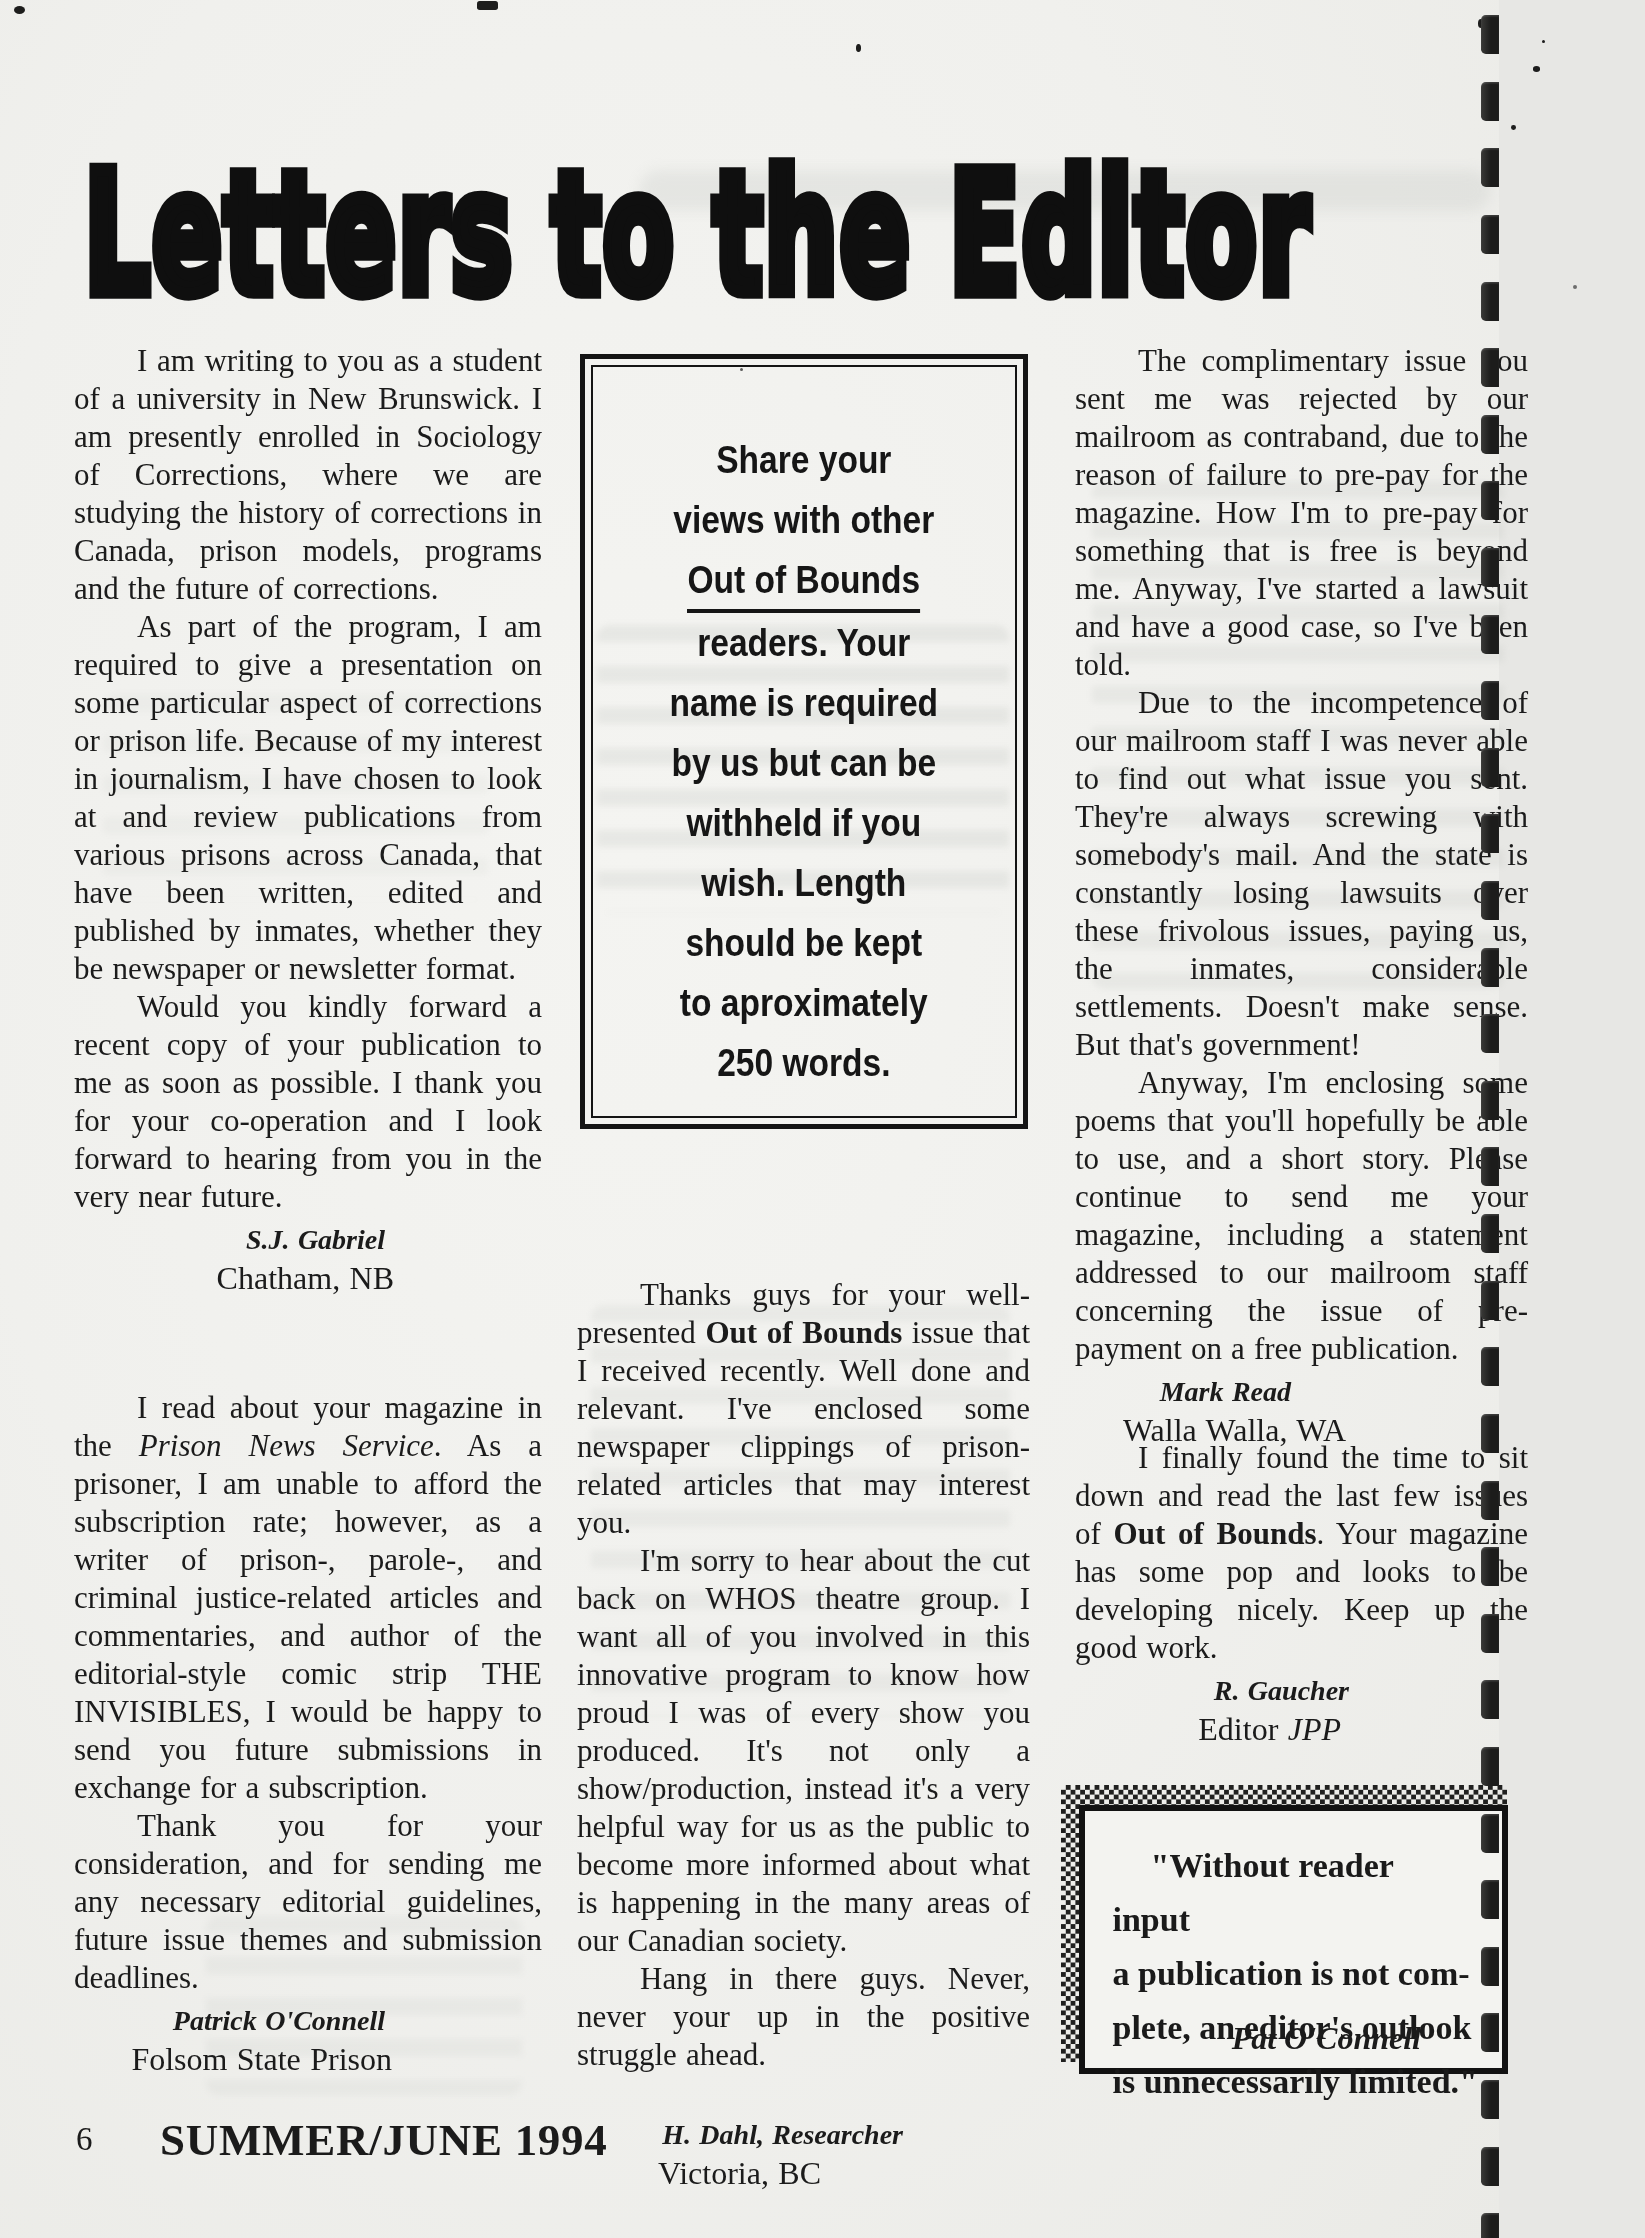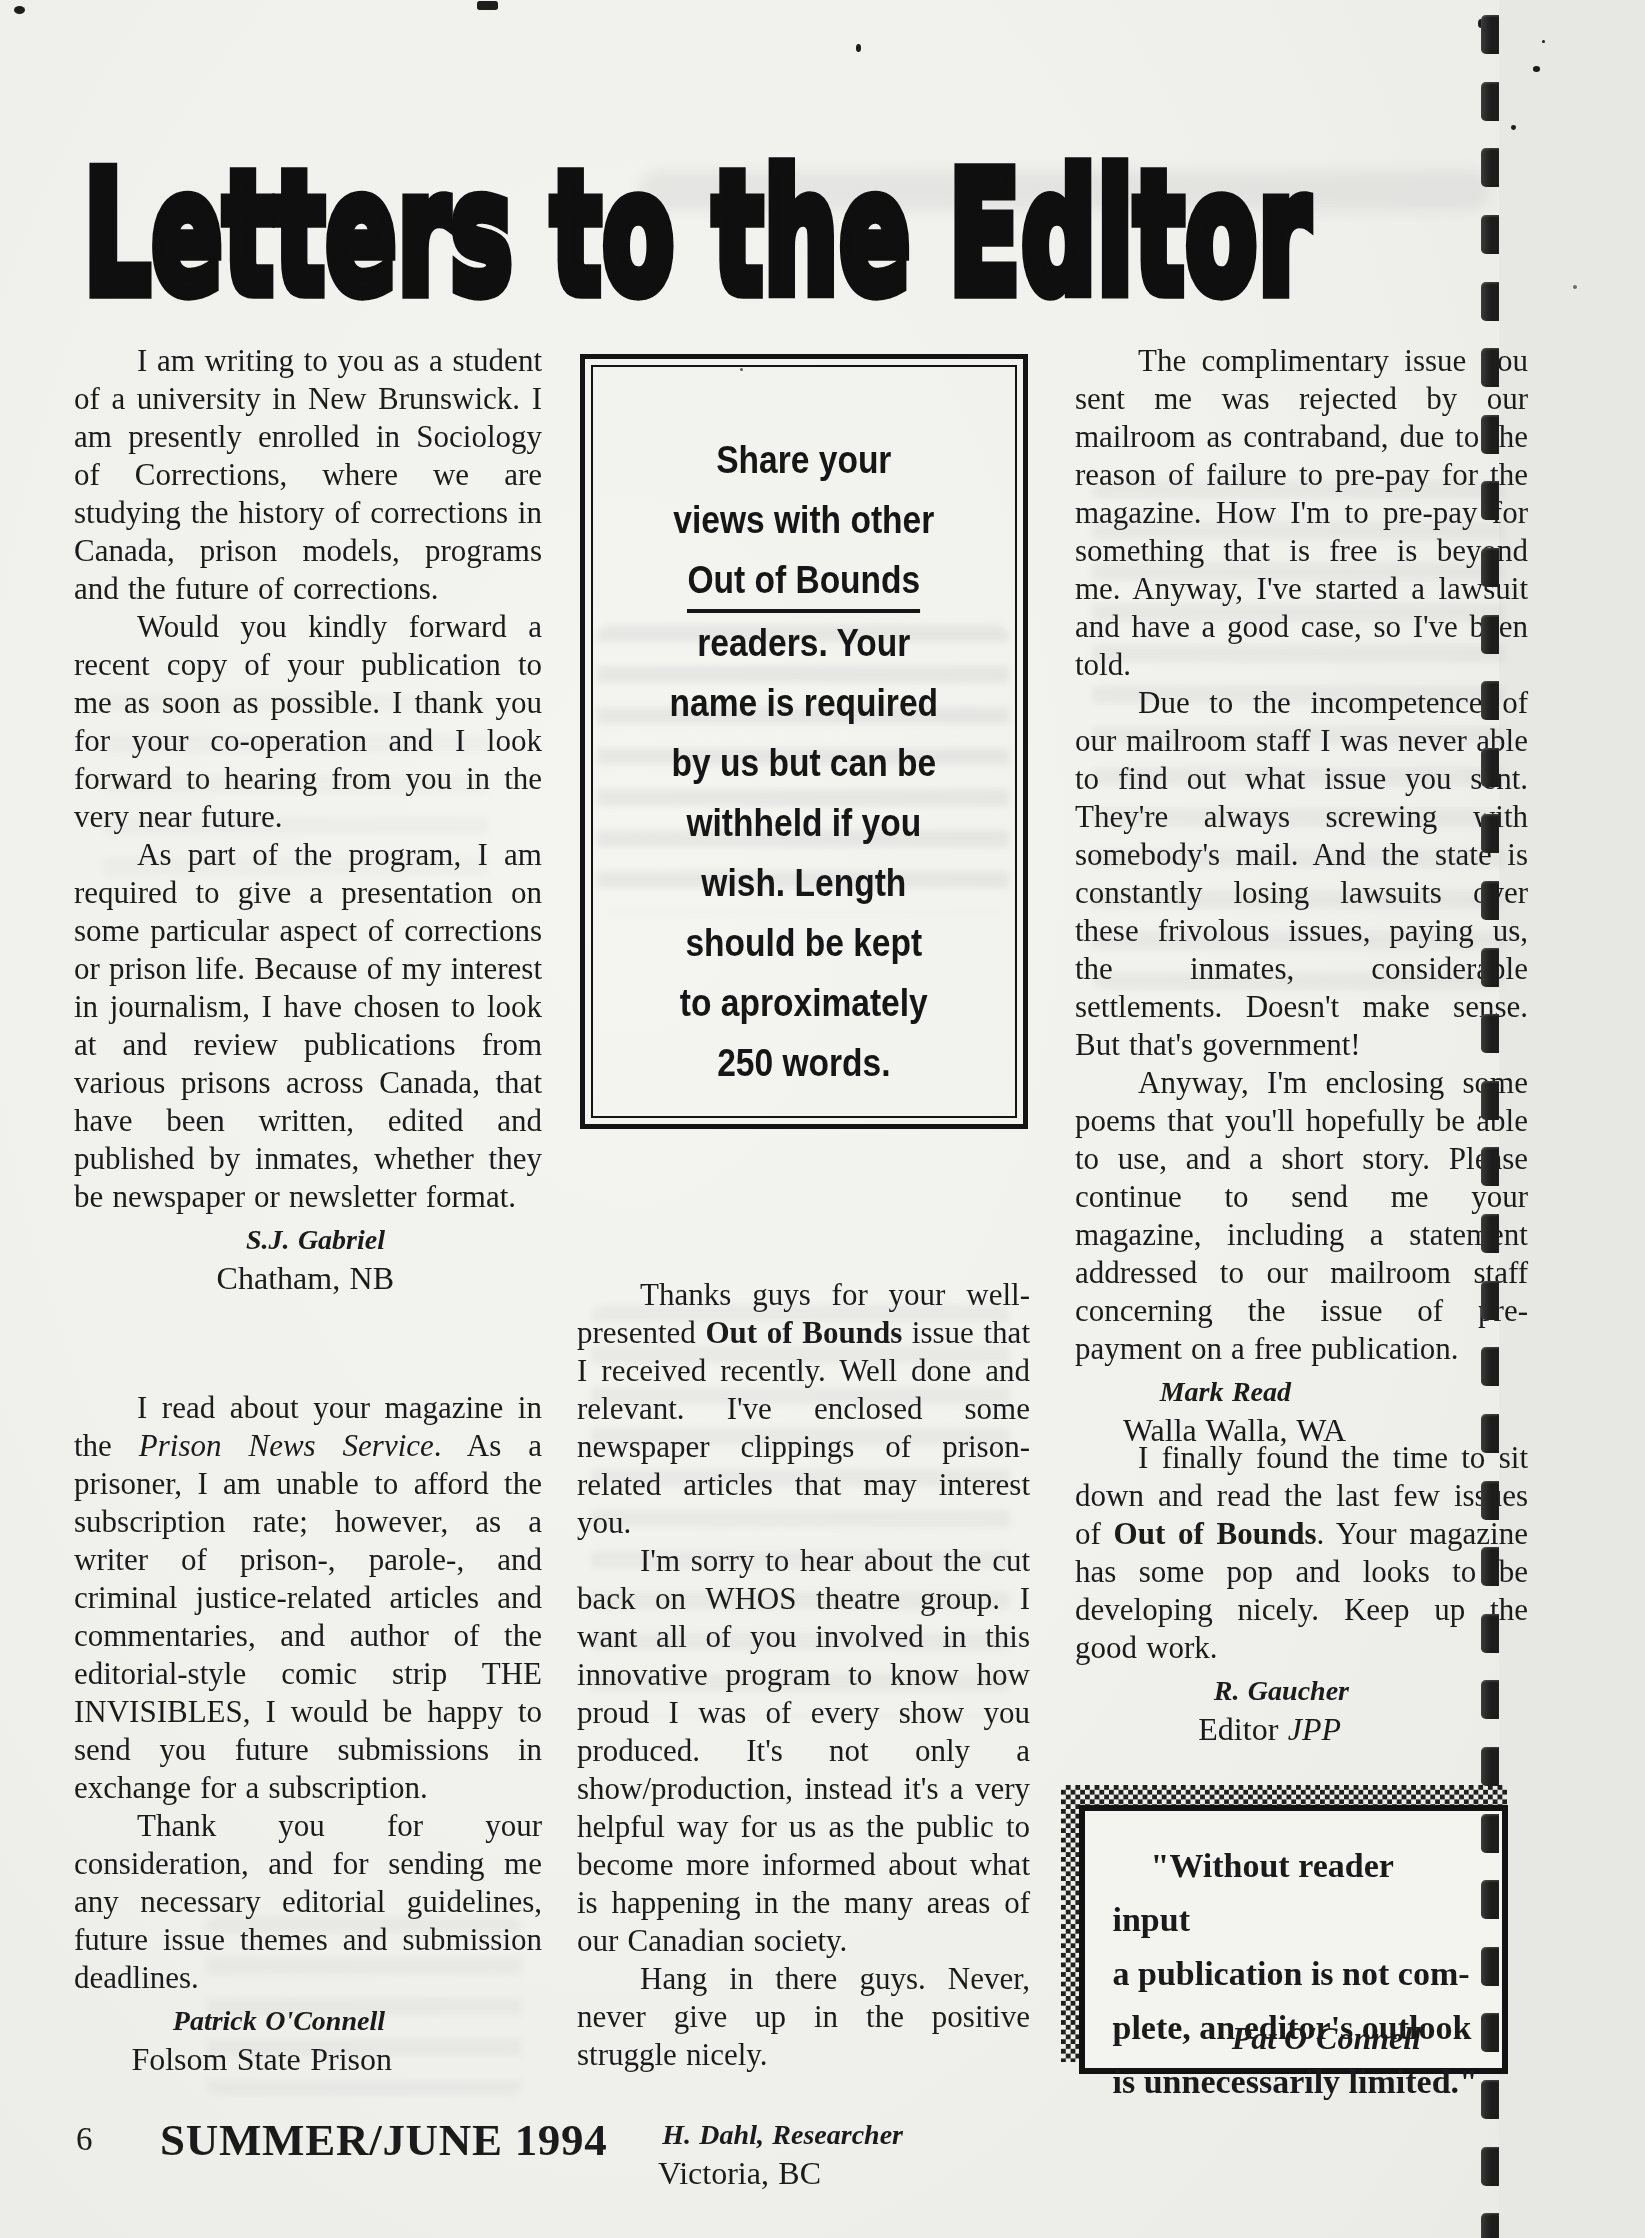--- a/index.html
+++ b/index.html
@@ -73,22 +73,22 @@
   <div class="speck" style="left:1533px;top:66px;width:6.9px;height:5.5px;"></div>
   <div class="speck" style="left:1511px;top:125px;width:4.8px;height:4.8px;"></div>
   <div class="speck" style="left:1542px;top:40px;width:3.4px;height:3.4px;"></div>
   <div class="speck" style="left:1573px;top:285px;width:4.1px;height:4.1px;opacity:.6;"></div>
   <div class="speck" style="left:740px;top:368px;width:3.4px;height:3.4px;opacity:.7;"></div>
 
   <div id="title">Letters to the Editor</div>
 
   <div class="col" style="left:74px;top:342px;width:468px;">
     <p class="para">I am writing to you as a student of a university in New Brunswick.  I am presently enrolled in Sociology of Corrections, where we are studying the history of corrections in Canada, prison models, programs and the future of corrections.</p>
+    <p class="para">As part of the program, I am required to give a presentation on some particular aspect of corrections or prison life.  Because of my interest in journalism, I have chosen to look at and review publications from various prisons across Canada, that have been written, edited and published by inmates, whether they be newspaper or newsletter format.</p>
     <p class="para">Would you kindly forward a recent copy of your publication to me as soon as possible.  I thank you for your co-operation and I look forward to hearing from you in the very near future.</p>
-    <p class="para">As part of the program, I am required to give a presentation on some particular aspect of corrections or prison life.  Because of my interest in journalism, I have chosen to look at and review publications from various prisons across Canada, that have been written, edited and published by inmates, whether they be newspaper or newsletter format.</p>
     <p class="sig-name" style="padding-right:157px;">S.J. Gabriel</p>
     <p class="sig-loc" style="padding-right:148px;">Chatham, NB</p>
   </div>
 
   <div class="col" style="left:74px;top:1389px;width:468px;">
     <p class="para"><span>I read about your magazine in the </span><span class="ital">Prison News Service</span><span>.  As a prisoner, I am unable to afford the subscription rate; however, as a writer of prison-, parole-, and criminal justice-related articles and commentaries, and author of the editorial-style comic strip THE INVISIBLES, I would be happy to send you future submissions in exchange for a subscription.</span></p>
     <p class="para">Thank you for your consideration, and for sending me any necessary editorial guidelines, future issue themes and submission deadlines.</p>
     <p class="sig-name" style="padding-right:157px;">Patrick O'Connell</p>
     <p class="sig-loc" style="padding-right:150px;">Folsom State Prison</p>
   </div>
@@ -107,21 +107,21 @@
 should be kept
 to aproximately
 250 words.</span>
       </div>
     </div>
   </div>
 
   <div class="col" style="left:577px;top:1276px;width:453px;">
     <p class="para"><span>Thanks guys for your well-presented </span><span class="boldname">Out of Bounds</span><span> issue that I received recently.  Well done and relevant.  I've enclosed some newspaper clippings of prison-related articles that may interest you.</span></p>
     <p class="para">I'm sorry to hear about the cut back on WHOS theatre group.  I want all of you involved in this innovative program to know how proud I was of every show you produced.  It's not only a show/production, instead it's a very helpful way for us as the public to become more informed about what is happening in the many areas of our Canadian society.</p>
-    <p class="para">Hang in there guys.  Never, never give up in the positive struggle nicely.</p>
+    <p class="para">Hang in there guys.  Never, never your up in the positive struggle ahead.</p>
     <p class="sig-name" style="padding-right:127px;margin-top:41px;">H. Dahl, Researcher</p>
     <p class="sig-loc" style="padding-right:209px;">Victoria, BC</p>
   </div>
 
   <div class="col" style="left:1075px;top:342px;width:453px;">
     <p class="para">The complimentary issue you sent me was rejected by our mailroom as contraband, due to the reason of failure to pre-pay for the magazine.  How I'm to pre-pay for something that is free is beyond me.  Anyway, I've started a lawsuit and have a good case, so I've been told.</p>
     <p class="para">Due to the incompetence of our mailroom staff I was never able to find out what issue you sent.  They're always screwing with somebody's mail.  And the state is constantly losing lawsuits over these frivolous issues, paying us, the inmates, considerable settlements.  Doesn't make sense.  But that's government!</p>
     <p class="para">Anyway, I'm enclosing some poems that you'll hopefully be able to use, and a short story.  Please continue to send me your magazine, including a statement addressed to our mailroom staff concerning the issue of pre-payment on a free publication.</p>
     <p class="sig-name" style="padding-right:237px;">Mark Read</p>
     <p class="sig-loc" style="padding-right:182px;">Walla Walla, WA</p>

